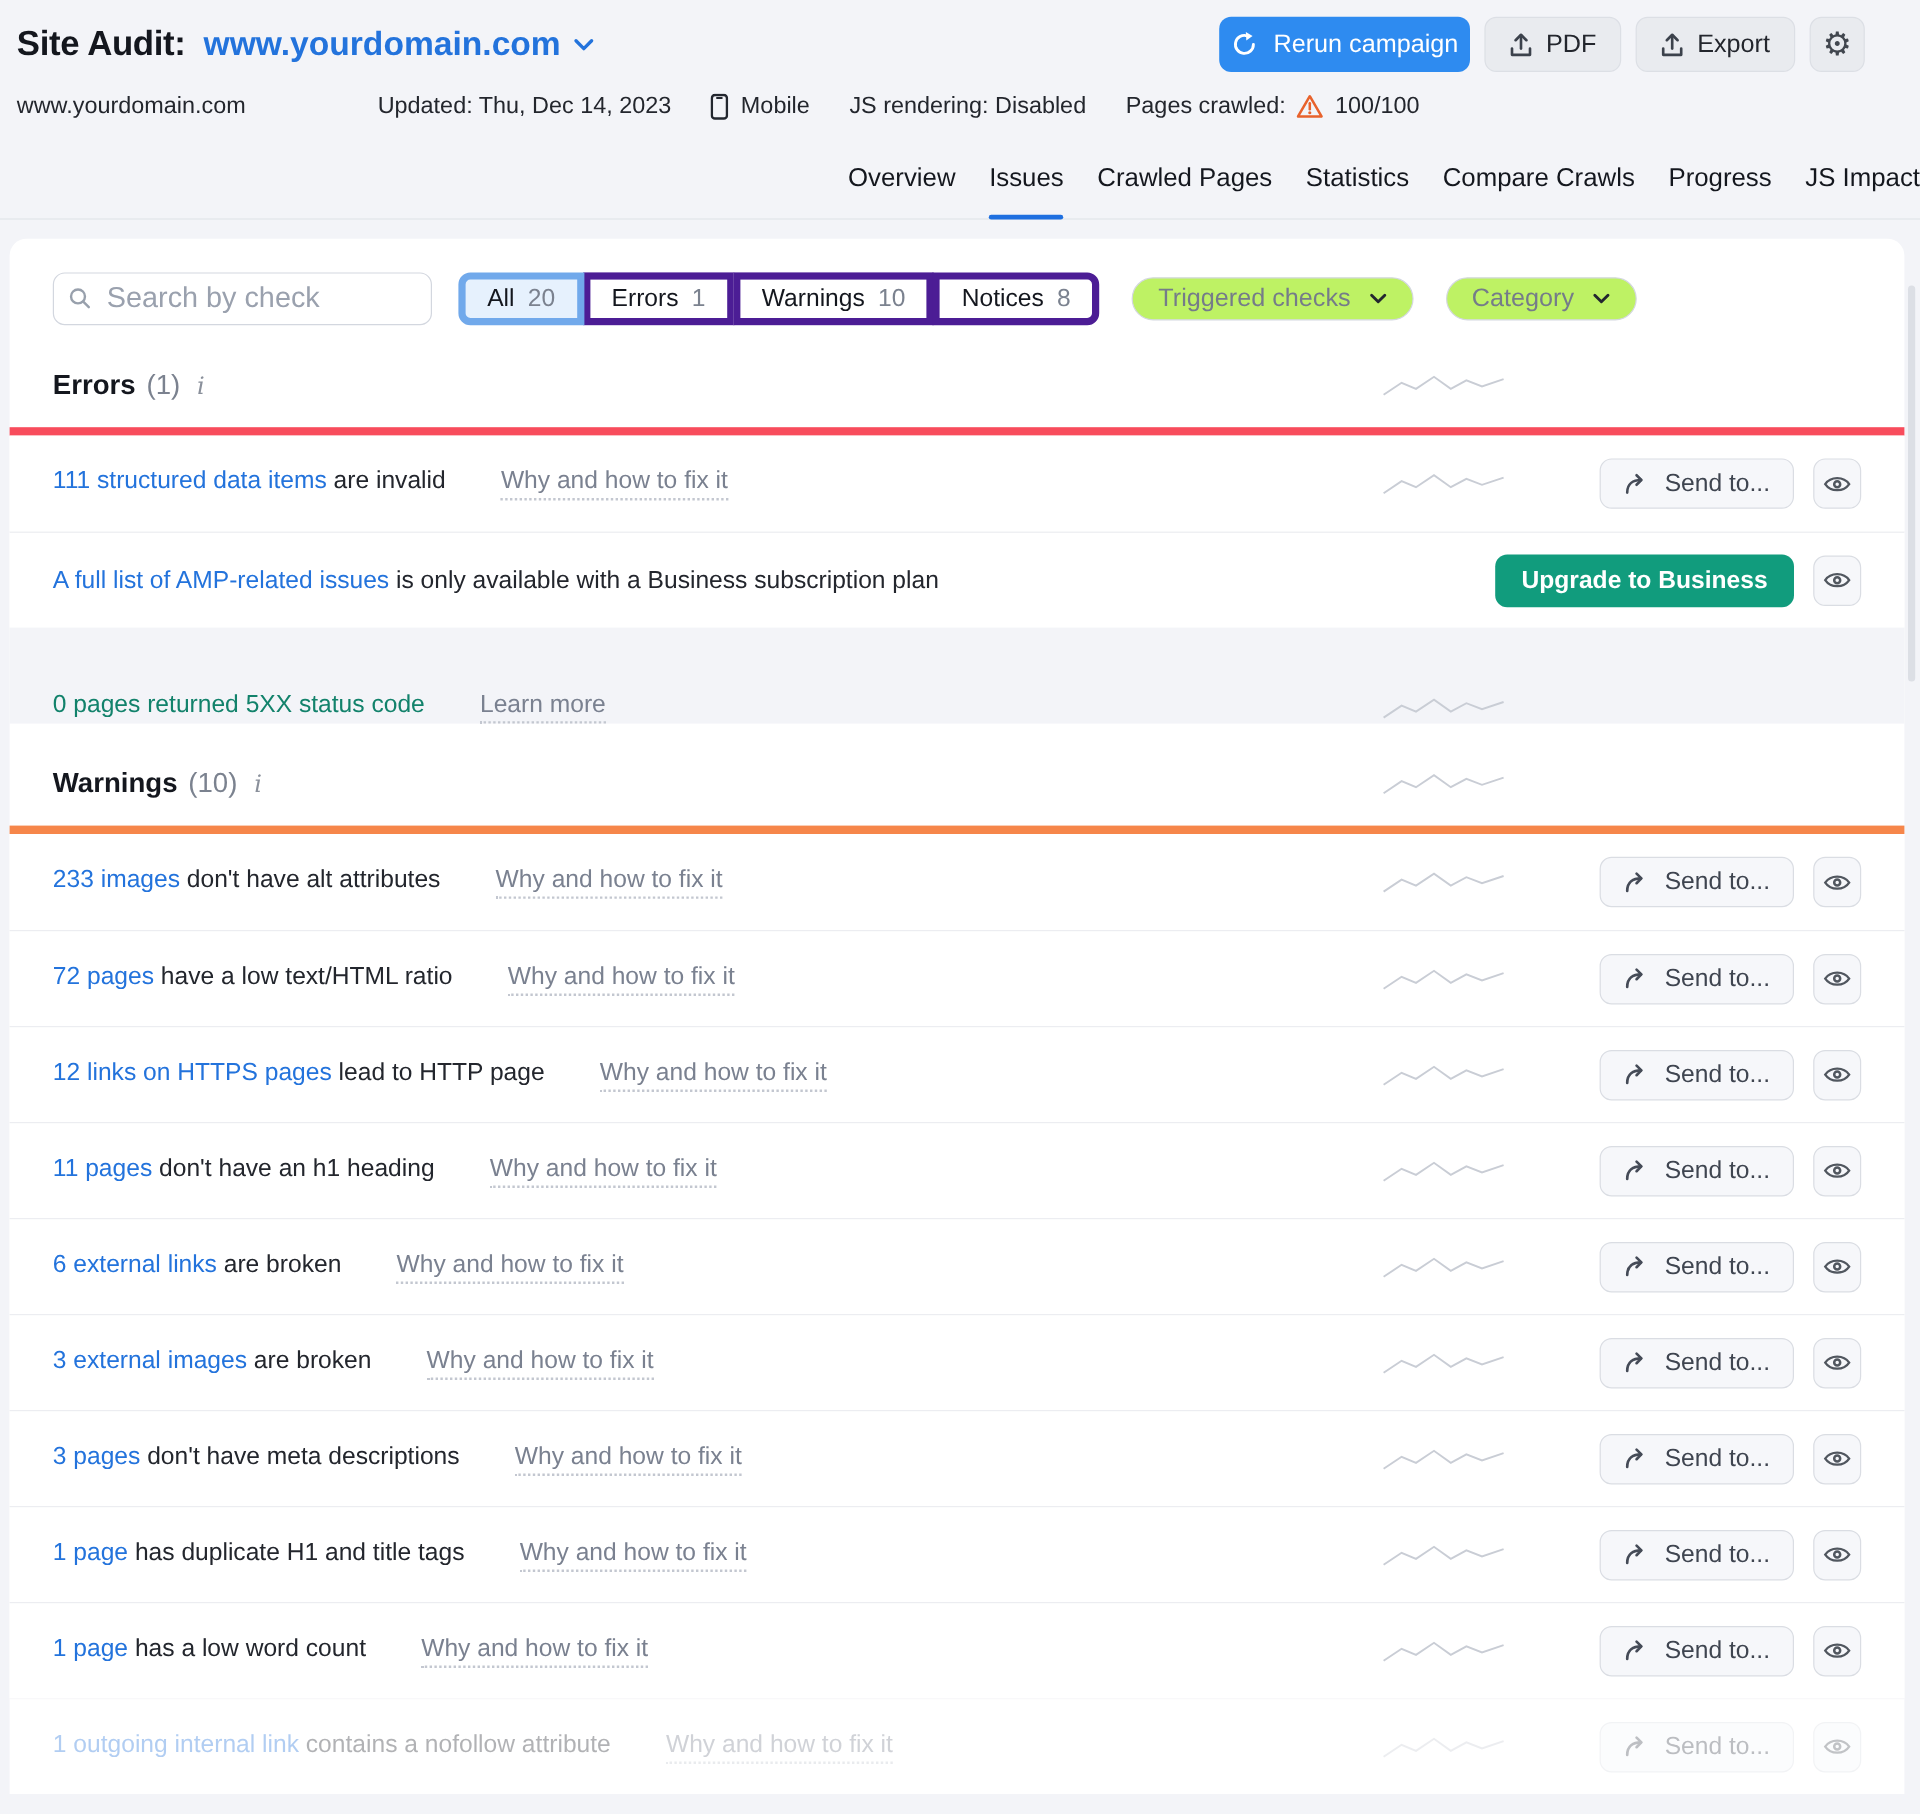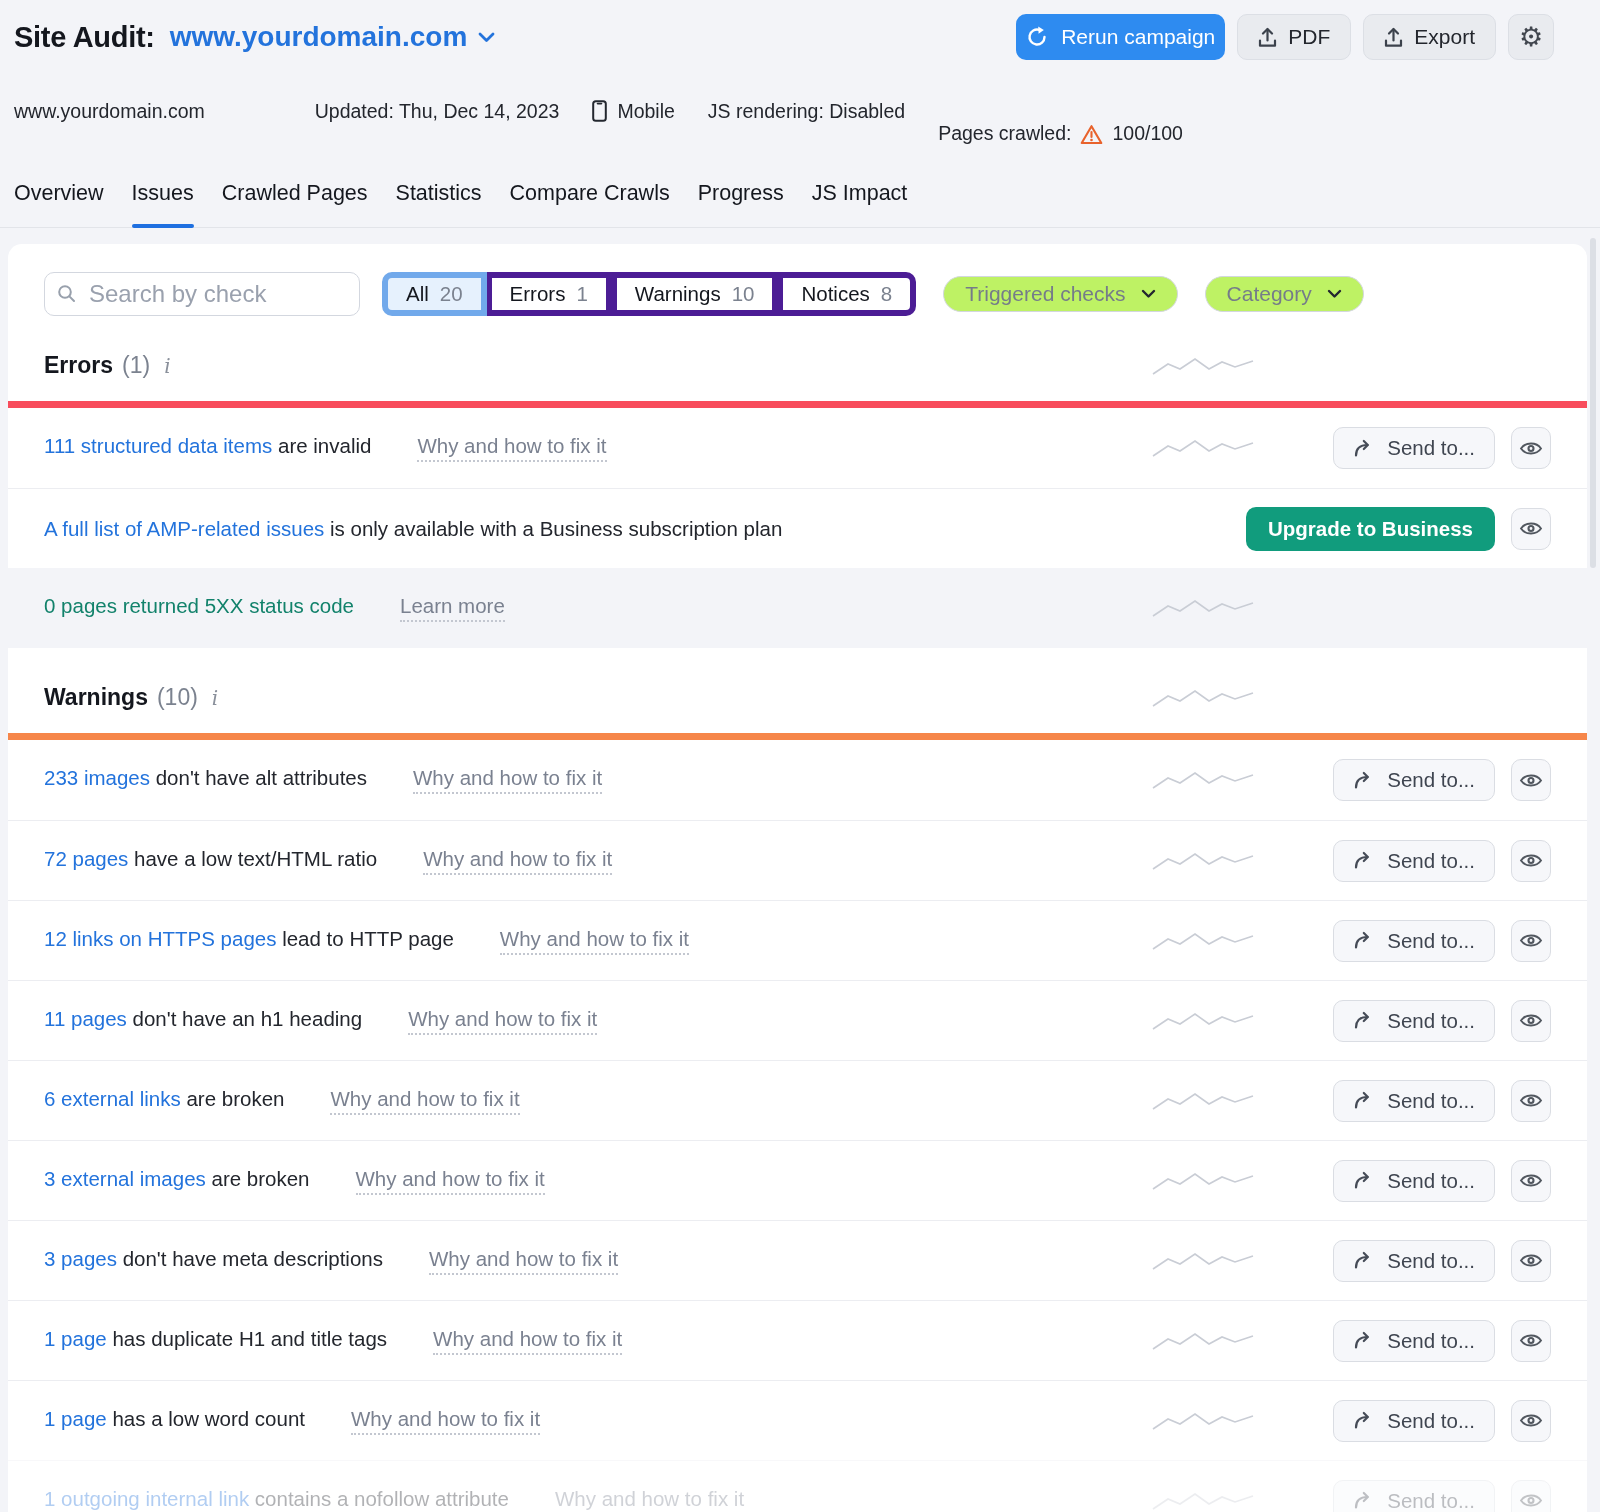--- a/index.html
+++ b/index.html
@@ -27,24 +27,24 @@
     background:#E9EBEF; color:#23262D; border:1px solid #DCDFE5; height:46px; border-radius:10px;
     font-size:21px; padding:16px 20px; display:flex; align-items:center; gap:11px;
   }
   .btn-iconsq {
     background:#E9EBEF; border:1px solid #DCDFE5; width:46px; height:46px; border-radius:10px;
     display:flex; align-items:center; justify-content:center; font-size:27px; color:#42474F; padding:0;
   }
   .meta-row { display:flex; align-items:center; margin-top:17px; font-size:19.5px; color:#23262D; gap:33px; }
   .meta-item { display:flex; align-items:center; gap:10px; }
   .meta-domain { margin-right:77px; }
-  .crawled-badge { display:flex; align-items:flex-end; gap:9px;margin-top:45px; }
-
-  
-  .tabs { display:flex; gap:28px; padding-left:14px; margin-top:36px; border-bottom:1px solid #E2E4E9; }
+  .crawled-badge { display:flex; align-items:center; gap:9px; }
+
+  
+  .tabs { display:flex; gap:28px; padding-left:14px; margin-top:36px; border-bottom:1px solid #E2E4E9;justify-content:flex-end; }
   .tab { font-size:21.5px; color:#14171E; padding-bottom:21px; position:relative; cursor:pointer; }
   .tab.active::after { content:""; position:absolute; left:0; right:0; bottom:-1px; height:4px; background:#1E6FE0; border-radius:2px; }
 
   
   .card { margin:16px 13px 0 8px; background:#fff; border-radius:14px 14px 0 0; padding-top:28px; min-height:1290px; }
 
   
   .filter-bar { display:flex; align-items:center; padding:0 36px; }
   .search-wrap { position:relative; }
   .search-input {
@@ -74,21 +74,21 @@
   .section-header { display:flex; align-items:center; padding:0 36px; margin-top:36px; margin-bottom:22px; }
   .sec-title { font-size:23px; font-weight:700; color:#14171E; }
   .sec-count { font-size:23px; color:#7B828F; margin-left:9px; }
   .info-icon { font-family:"DejaVu Serif", serif; font-style:italic; font-size:20px; color:#8A909B; margin-left:14px; cursor:pointer; }
   .sec-spark { margin-left:auto; margin-right:296px; display:flex; align-items:center; }
   .accent-bar { height:7px; width:100%; }
 
   
   .issue-row { display:flex; align-items:center; height:80px; padding:0 36px; border-top:1px solid #ECEDF1; background:#fff; }
   .rows-wrap .issue-row:first-child { border-top:none; }
-  .issue-row.muted { background:#F3F4F8; border-top:none; }
+  .issue-row.muted { background:#F3F4F8; border-top:none;align-items:flex-end; }
   .issue-row.faded { opacity:0.35; }
   .issue-text { font-size:20.5px; color:#23262D; display:flex; align-items:baseline; white-space:nowrap; }
   .issue-link { color:#2373DC; }
   .issue-link.green { color:#12826B; }
   .fix-link { color:#7A8190; margin-left:46px; border-bottom:2px dotted #C3C7D0; padding-bottom:2px; }
   .spark-zone { margin-left:auto; width:104px; margin-right:46px; flex:none; display:flex; align-items:center; }
   .actions-zone { width:250px; flex:none; display:flex; justify-content:flex-end; align-items:center; gap:16px; }
   .actions-zone.auto { width:auto; margin-left:auto; }
   .send-btn {
     height:42px; border:1px solid #DADDE3; background:#F6F7FA; border-radius:10px;

